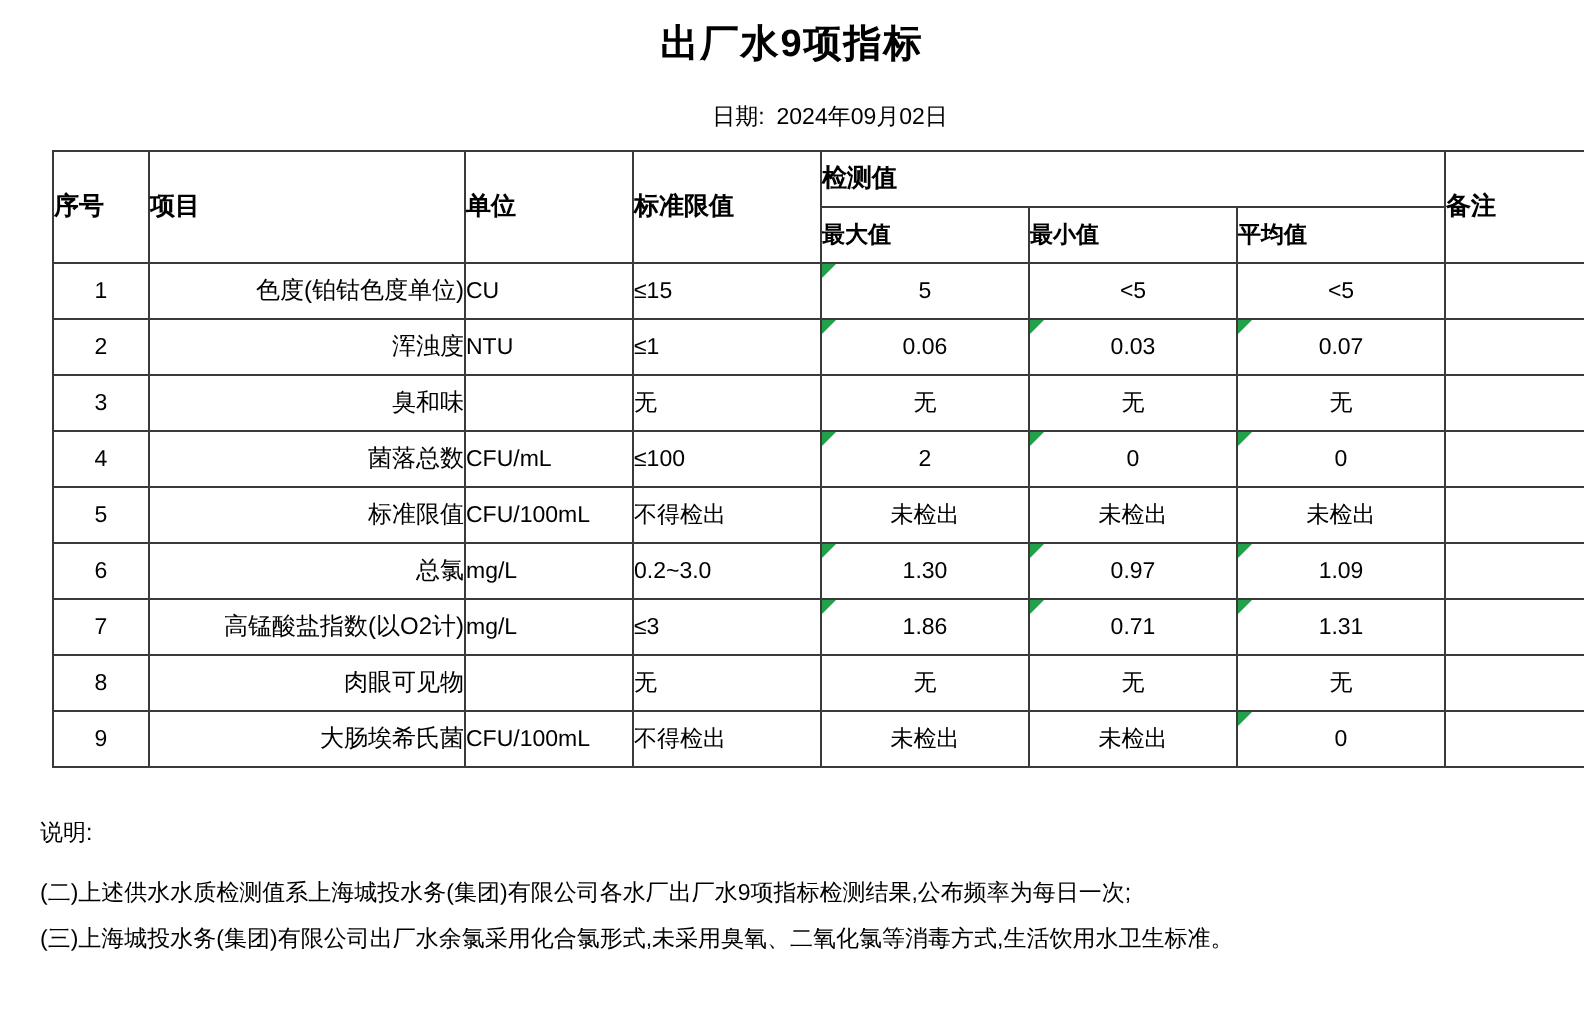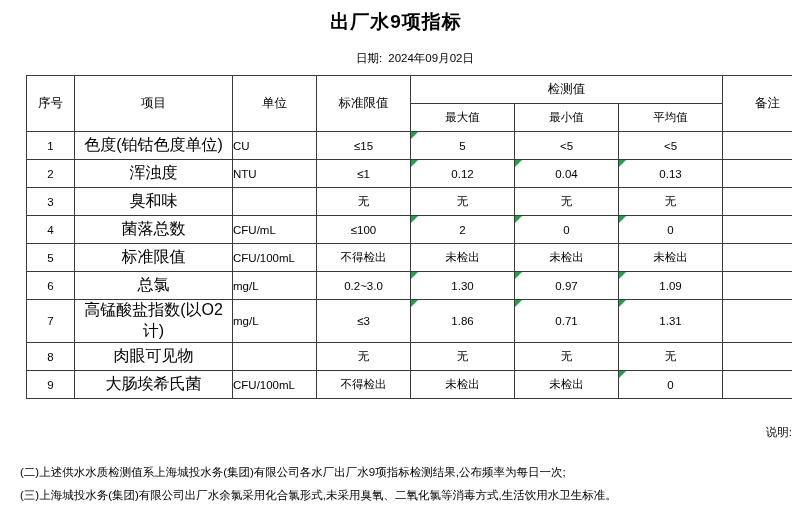--- a/index.html
+++ b/index.html
@@ -46,39 +46,39 @@
     table-layout: fixed;
     font-size: 11.5px;
   }
   table.report th, table.report td {
     border: 1px solid #3a3a3a;
     padding: 0;
     height: 27px;
     vertical-align: middle;
   }
   table.report th {
-    font-weight: normal;
-    text-align: center;
+    font-weight: bold;
+    text-align: left;
   }
   .th-main {
     font-size: 12.5px;
   }
   .col-no     { width: 48px;  text-align: center; }
   .col-item   { width: 158px; text-align: center; }
   .col-unit   { width: 84px;  }
   .col-limit  { width: 94px;  }
   .col-max    { width: 104px; text-align: center; }
   .col-min    { width: 104px; text-align: center; }
   .col-avg    { width: 104px; text-align: center; }
   .col-remark { width: 90px;  text-align: center; }
 
   td.cell-no      { text-align: center; }
-  td.cell-item    { text-align: center; padding-left: 10px; font-size: 16px; margin-left: 46px; }
+  td.cell-item    { text-align: right; padding-left: 10px; font-size: 12px; margin-left: 46px; }
   td.cell-unit    { text-align: left; padding-left: 8px; margin-left: 36px; }
-  td.cell-limit   { text-align: center; padding-left: 8px; }
+  td.cell-limit   { text-align: left; padding-left: 8px; }
   td.cell-val     { text-align: center; position: relative; }
   td.cell-remark  { text-align: center; }
 
   
   td.marker::before {
     content: "";
     position: absolute;
     top: 0;
     left: 0;
     border-top: 7px solid #22a04a;
@@ -86,22 +86,21 @@
   }
 
   .notes {
     margin-top: 22px;
     margin-left: 20px;
     font-size: 11.5px;
     line-height: 1.95;
     color: #000;
   }
   .notes .notes-title {
-    margin-bottom: 18px;
-    text-align: right;
+    margin-bottom: 8px;
   }
   .notes .note-line {
     white-space: nowrap;
   }
 </style>
 </head>
 <body>
 
 <div class="page">
 
@@ -146,23 +145,23 @@
         <td class="cell-val marker">5</td>
         <td class="cell-val">&lt;5</td>
         <td class="cell-val">&lt;5</td>
         <td class="cell-remark"></td>
       </tr>
       <tr>
         <td class="cell-no">2</td>
         <td class="cell-item">浑浊度</td>
         <td class="cell-unit">NTU</td>
         <td class="cell-limit">≤1</td>
-        <td class="cell-val marker">0.12</td>
-        <td class="cell-val marker">0.04</td>
-        <td class="cell-val marker">0.13</td>
+        <td class="cell-val marker">0.06</td>
+        <td class="cell-val marker">0.03</td>
+        <td class="cell-val marker">0.07</td>
         <td class="cell-remark"></td>
       </tr>
       <tr>
         <td class="cell-no">3</td>
         <td class="cell-item">臭和味</td>
         <td class="cell-unit"></td>
         <td class="cell-limit">无</td>
         <td class="cell-val">无</td>
         <td class="cell-val">无</td>
         <td class="cell-val">无</td>

